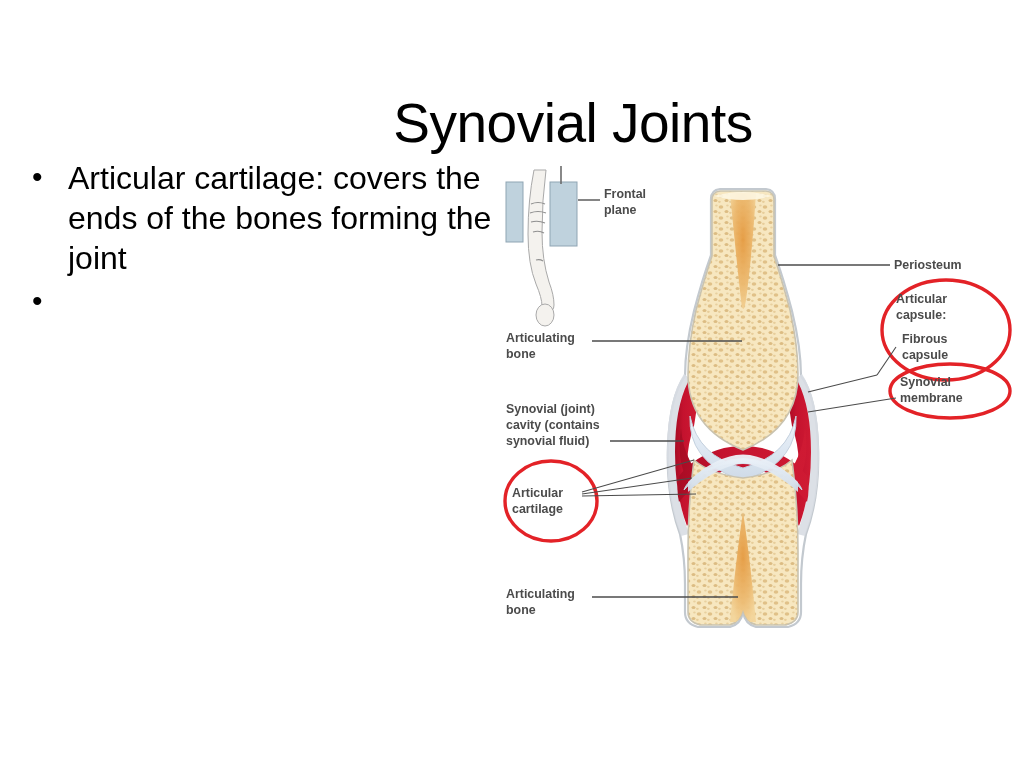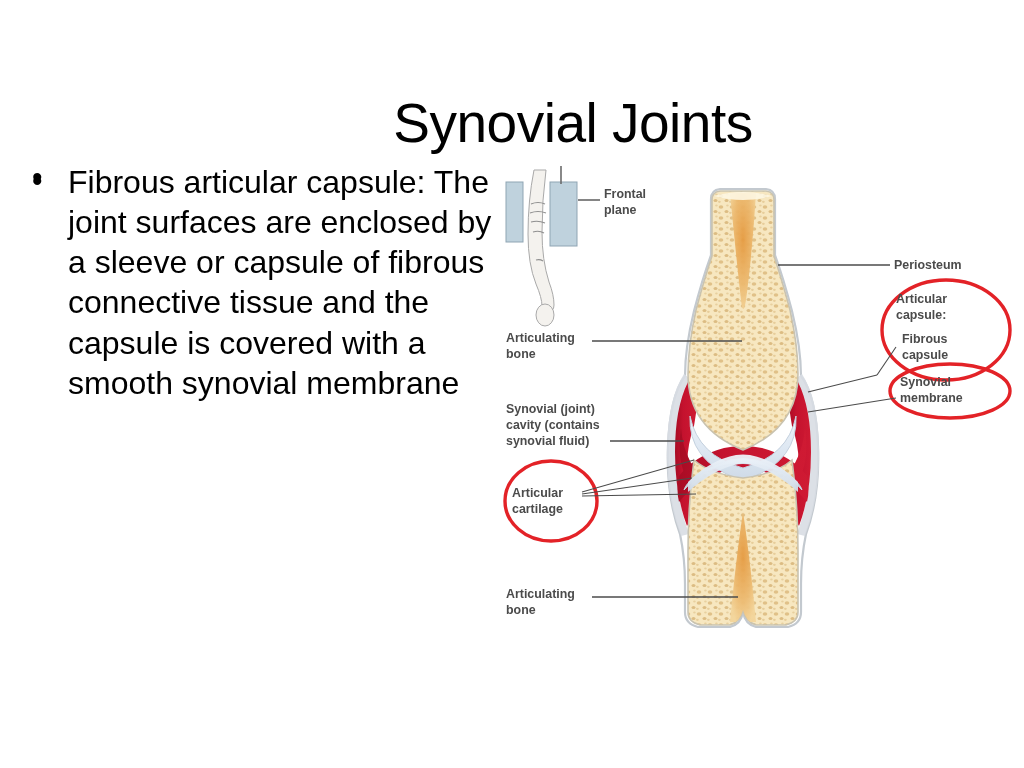--- a/index.html
+++ b/index.html
@@ -97,24 +97,24 @@
 </head>
 <body>
 
 <div id="slide">
 
   <h1 id="slide-title">Synovial Joints</h1>
 
   <ul id="body-list">
     <li>
       <span class="bullet-dot">•</span>
+      <span>Articular cartilage: covers the ends of the bones forming the joint</span>
     </li>
     <li>
       <span class="bullet-dot">•</span>
-      <span>Fibrous articular capsule: The joint surfaces are enclosed by a sleeve or capsule of fibrous connective tissue and the capsule is covered with a smooth synovial membrane</span>
     </li>
   </ul>
 
   <div id="figure">
     <svg width="526" height="500" viewBox="0 0 526 500" xmlns="http://www.w3.org/2000/svg">
       <defs>
 
         <pattern id="speckle" width="11" height="11" patternUnits="userSpaceOnUse">
           <rect width="11" height="11" fill="#f7e7c0"></rect>
           <ellipse cx="3" cy="3" rx="2.3" ry="1.7" fill="#dcba7e" opacity="0.85"></ellipse>

